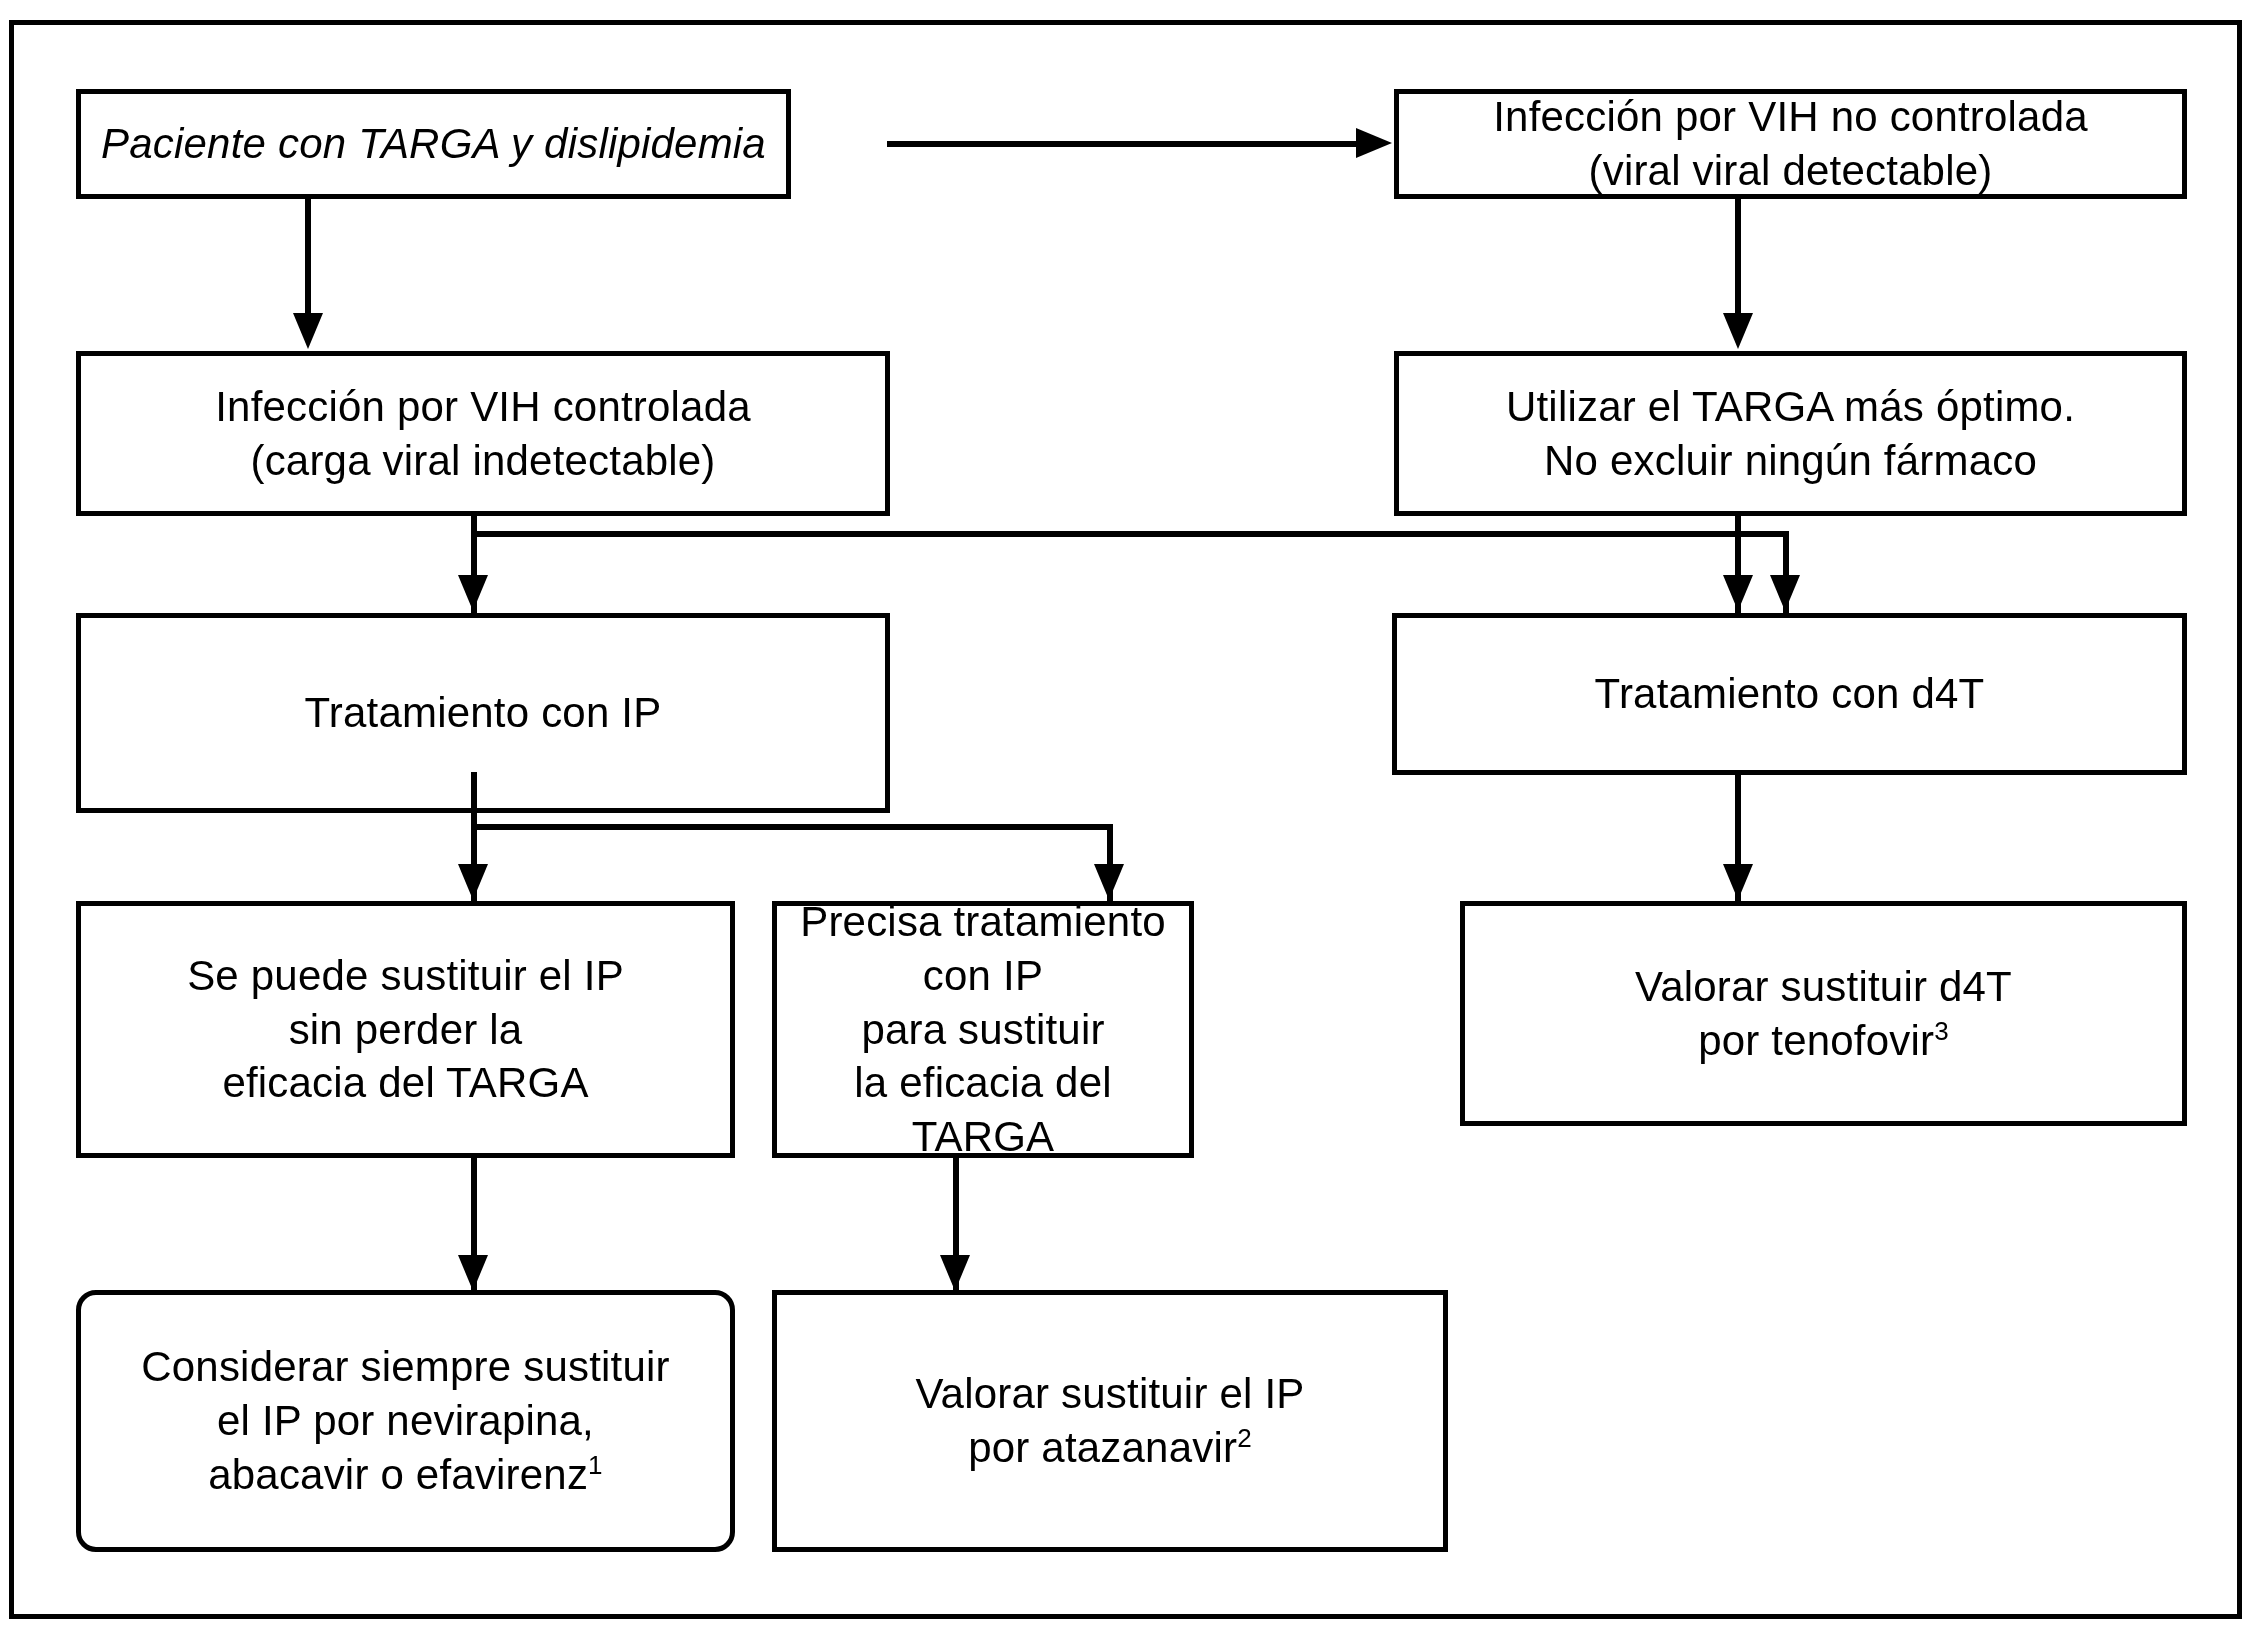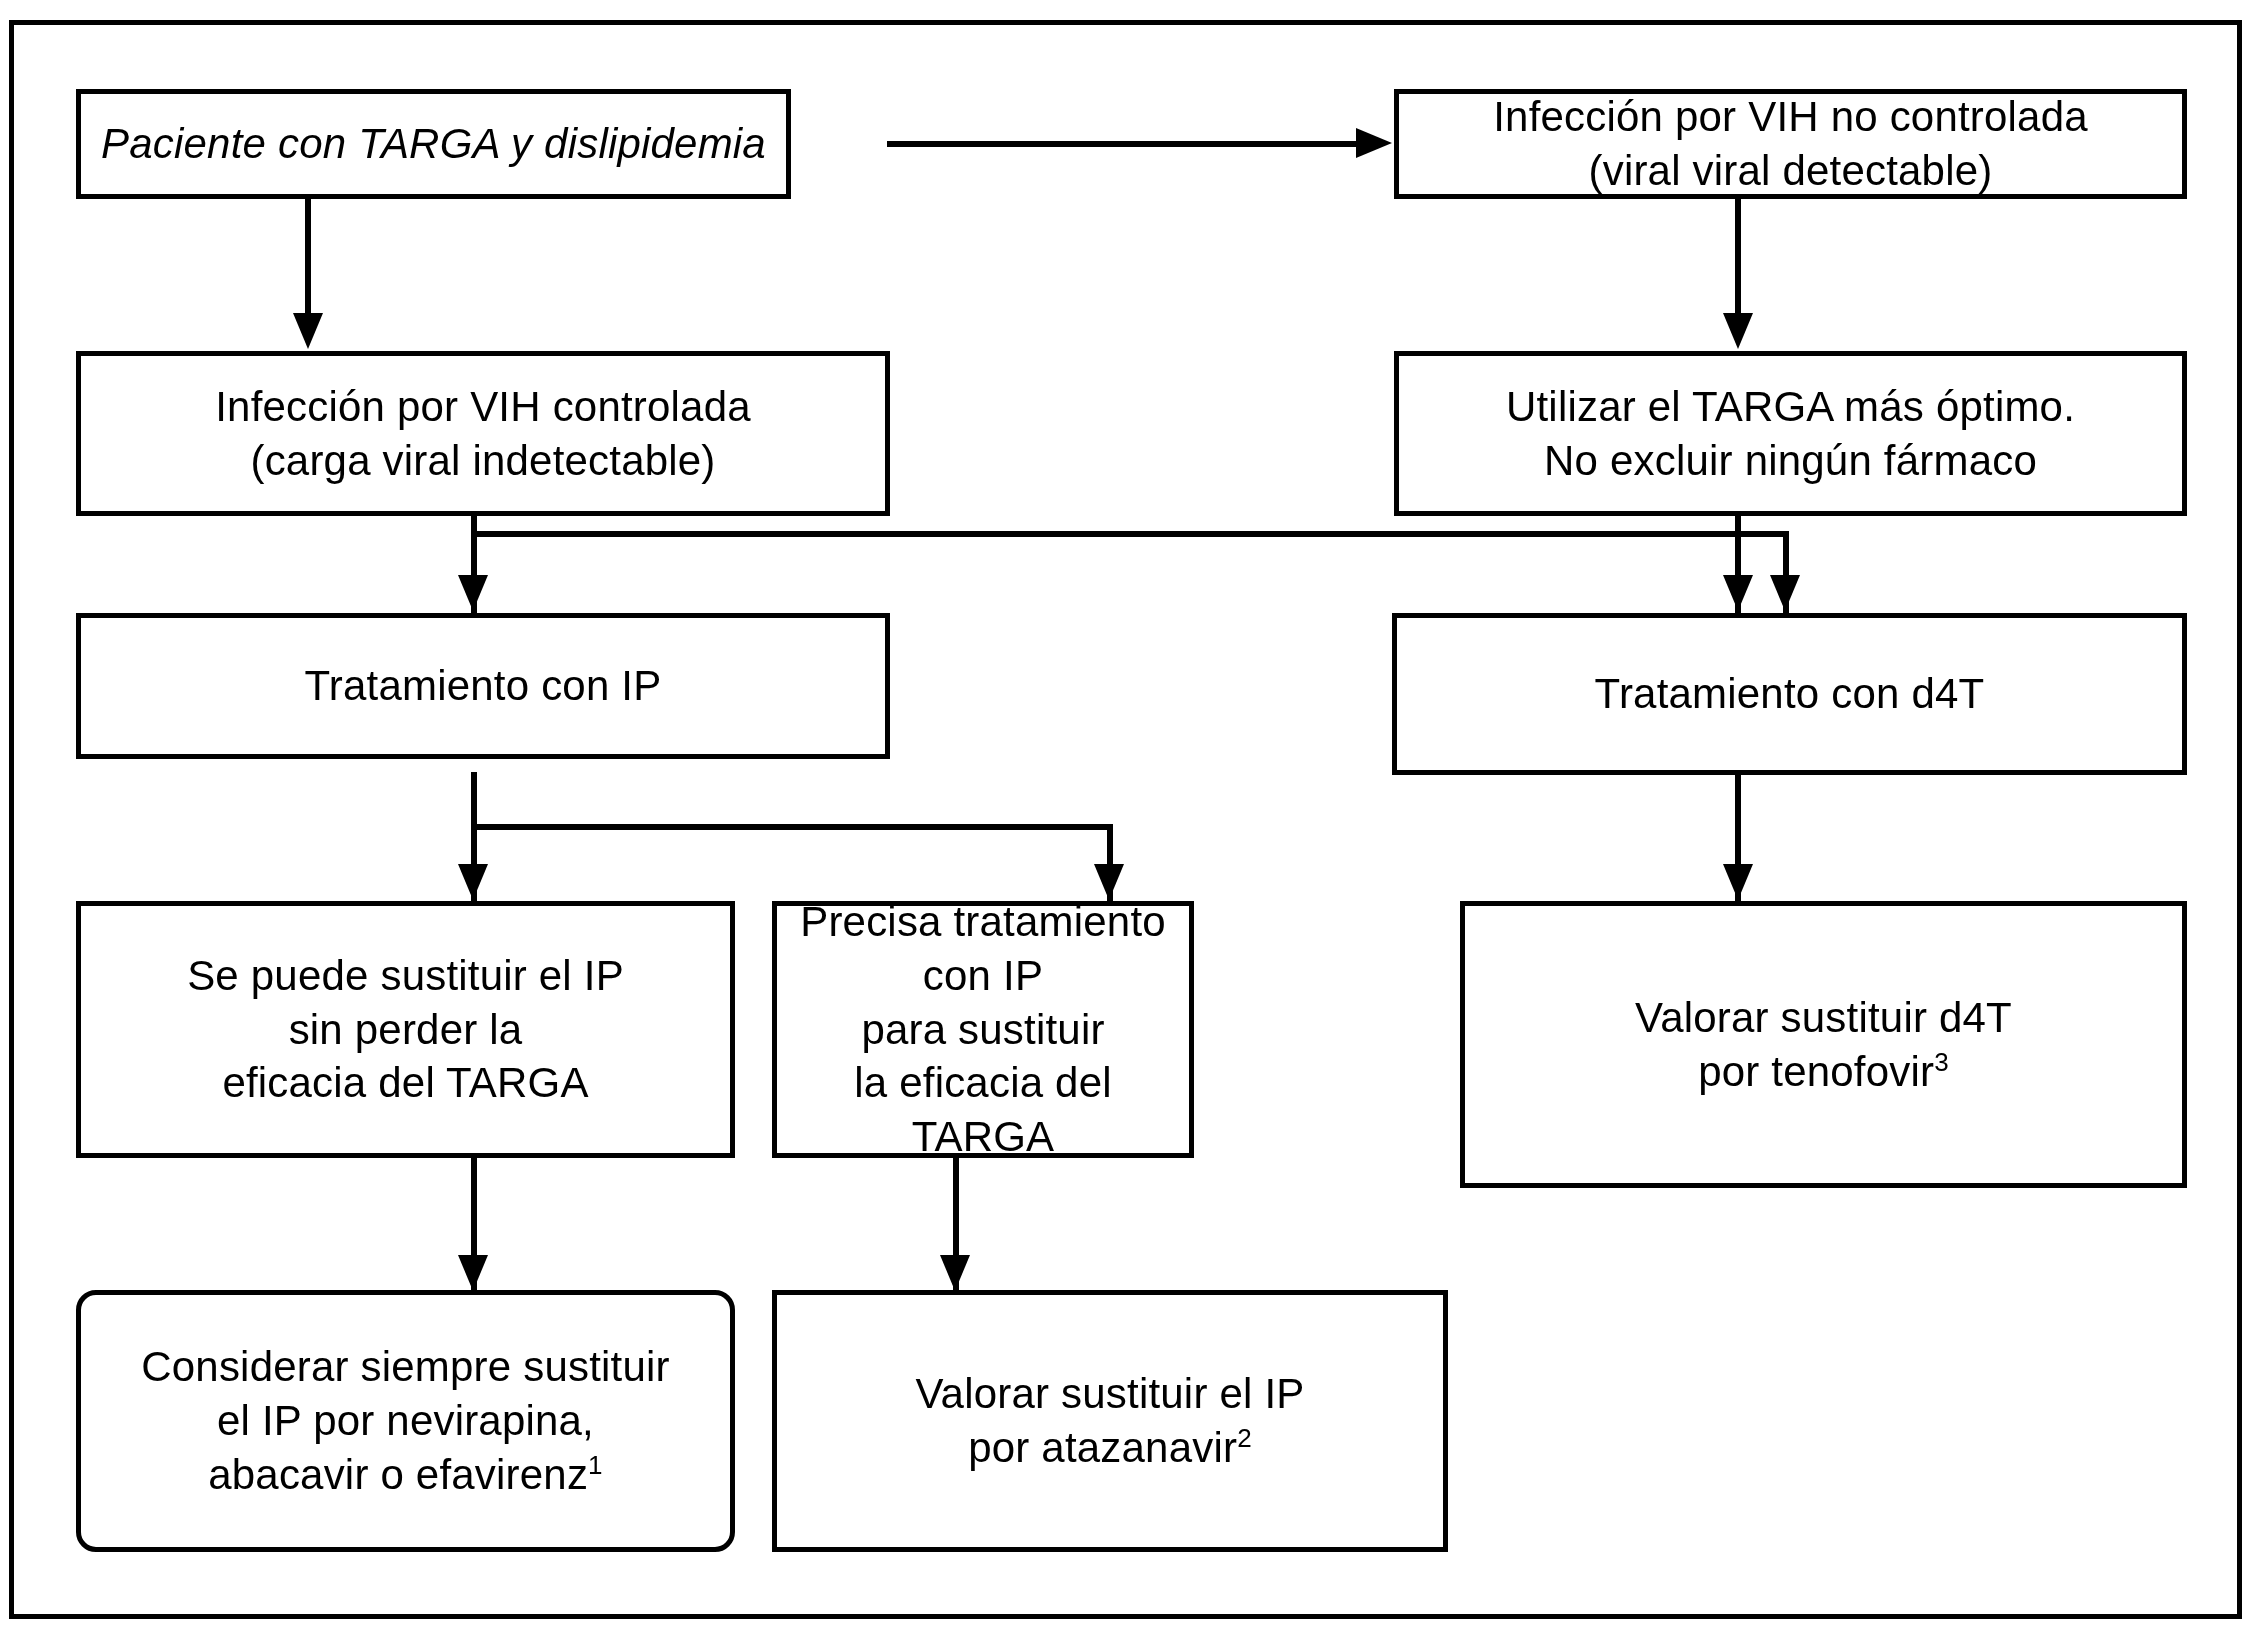--- a/index.html
+++ b/index.html
@@ -109,21 +109,21 @@
     <div class="conn v" style="left:457px; top:488px; width:6.3px; height:119px;"></div>
     <div class="arrow-down" style="left:444px; top:550px;"></div>
 
     <div class="conn h" style="left:457px; top:506px; width:1318px; height:6.3px;"></div>
     <div class="conn v" style="left:1769px; top:506px; width:6.3px; height:101px;"></div>
     <div class="arrow-down" style="left:1756px; top:550px;"></div>
 
     <div class="conn v" style="left:1721px; top:488px; width:6.3px; height:119px;"></div>
     <div class="arrow-down" style="left:1709px; top:550px;"></div>
 
-    <div class="node" style="left:62px; top:588px; width:814px; height:146px;">
+    <div class="node" style="left:62px; top:588px; width:814px; height:200px;">
       <span class="label">Tratamiento con IP</span>
     </div>
 
     <div class="node" style="left:1378px; top:588px; width:795px; height:162px;">
       <span class="label">Tratamiento con d4T</span>
     </div>
 
     <div class="conn v" style="left:457px; top:747px; width:6.3px; height:140px;"></div>
     <div class="arrow-down" style="left:444px; top:839px;"></div>
 
@@ -139,21 +139,21 @@
       <span class="label">sin perder la</span>
       <span class="label">eficacia del TARGA</span>
     </div>
 
     <div class="node" style="left:758px; top:876px; width:422px; height:257px; flex-direction:column;">
       <span class="label">Precisa tratamiento con IP</span>
       <span class="label">para sustituir</span>
       <span class="label">la eficacia del TARGA</span>
     </div>
 
-    <div class="node" style="left:1446px; top:876px; width:727px; height:287px; flex-direction:column;">
+    <div class="node" style="left:1446px; top:876px; width:727px; height:225px; flex-direction:column;">
       <span class="label">Valorar sustituir d4T</span>
       <span class="label"><span>por tenofovir</span><sup>3</sup></span>
     </div>
 
     <div class="conn v" style="left:457px; top:1130px; width:6.3px; height:136px;"></div>
     <div class="arrow-down" style="left:444px; top:1230px;"></div>
 
     <div class="conn v" style="left:939px; top:1130px; width:6.3px; height:136px;"></div>
     <div class="arrow-down" style="left:926px; top:1230px;"></div>
 

